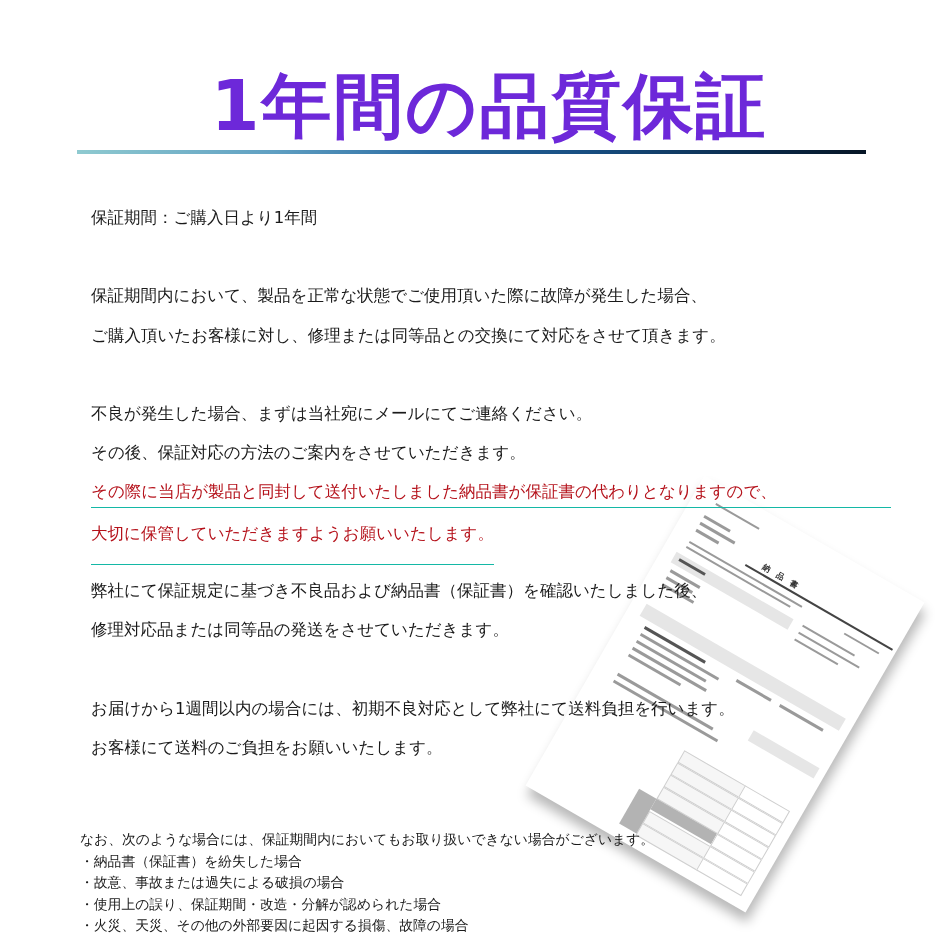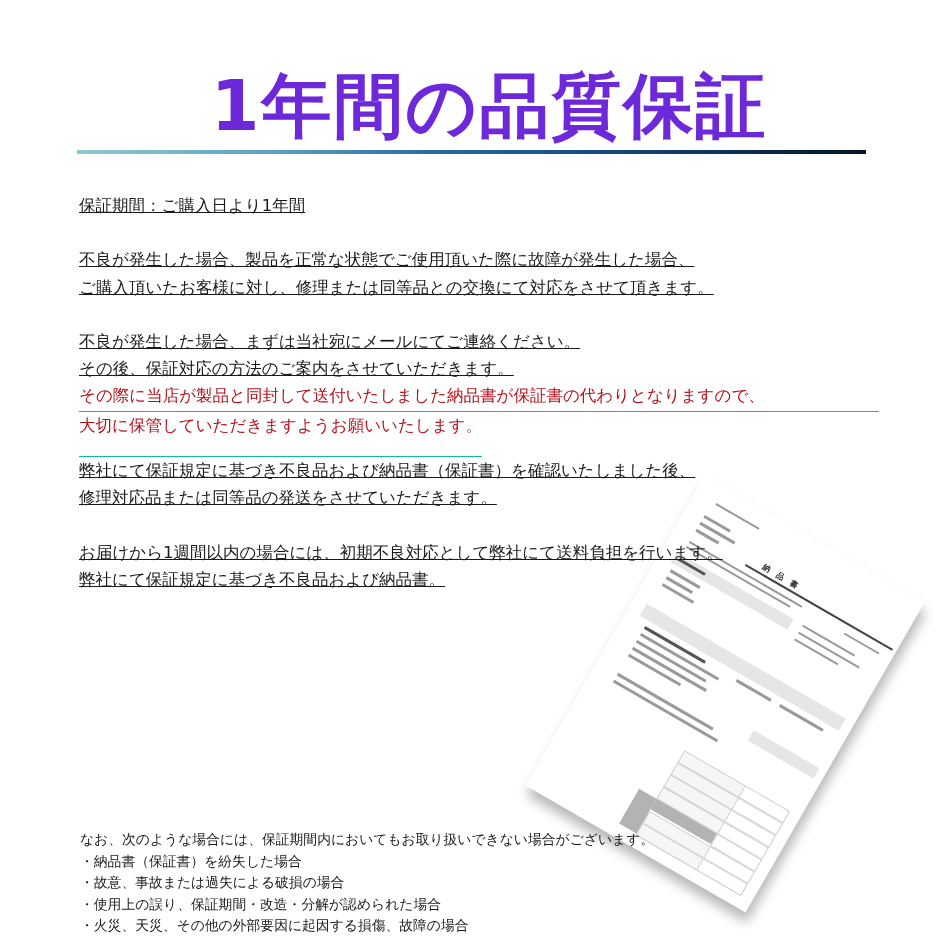--- a/index.html
+++ b/index.html
@@ -28,21 +28,21 @@
     .paper .bar.dark { background:#555; }
     .paper .band { position:absolute; background:#e6e6e6; }
     .paper .band.mid { background:#b3b3b3; }
     .paper .cell { position:absolute; border:1px solid #cfcfcf; background:#f6f6f6; }
     .paper .doc-title { position:absolute; left:96px; top:44px; font-size:8px; font-weight:bold; color:#333; letter-spacing:8px; }
     .paper .rule { position:absolute; left:80px; top:56px; width:170px; height:2px; background:#444; }
     .content {
       position:absolute; left:79px; top:192px; width:820px; z-index:2;
       font-size:16.5px; line-height:27.3px;
     }
-    .content p { margin:0; white-space:nowrap;text-decoration:underline; }
+    .content p { margin:12px; white-space:nowrap; }
     .content .gap { height:27px; }
     .red { color:#b5121b; }
     .red span { border-bottom:1px solid #14b8a6; }
     .red .l1 { display:inline-block; width:800px; padding-bottom:1px; }
     .red .l2 { display:inline-block; padding-bottom:17px; }
     .notes {
       position:absolute; left:80px; top:799px; z-index:2; font-size:13.8px; line-height:21.5px;margin-top:30px;
     }
     .notes p { margin:0; white-space:nowrap; }
   </style>
@@ -94,32 +94,32 @@
   <div class="cell" style="left:120px;top:318px;width:70px;height:12px;"></div>
   <div class="cell" style="left:190px;top:318px;width:50px;height:12px;background:#fff;"></div>
   <div class="cell" style="left:120px;top:332px;width:70px;height:12px;"></div>
   <div class="cell" style="left:190px;top:332px;width:50px;height:12px;background:#fff;"></div>
   <div class="band mid" style="left:100px;top:304px;width:20px;height:40px;"></div>
 </div>
 
 <div class="content">
   <p>保証期間：ご購入日より1年間</p>
   <div class="gap"></div>
-  <p>不良が発生した場合、製品を正常な状態でご使用頂いた際に故障が発生した場合、</p>
+  <p>保証期間内において、製品を正常な状態でご使用頂いた際に故障が発生した場合、</p>
   <p>ご購入頂いたお客様に対し、修理または同等品との交換にて対応をさせて頂きます。</p>
   <div class="gap"></div>
   <p>不良が発生した場合、まずは当社宛にメールにてご連絡ください。</p>
   <p>その後、保証対応の方法のご案内をさせていただきます。</p>
   <p class="red"><span class="l1">その際に当店が製品と同封して送付いたしました納品書が保証書の代わりとなりますので、</span></p>
   <p class="red"><span class="l2">大切に保管していただきますようお願いいたします。</span></p>
   <p>弊社にて保証規定に基づき不良品および納品書（保証書）を確認いたしました後、</p>
   <p>修理対応品または同等品の発送をさせていただきます。</p>
   <div class="gap"></div>
   <p>お届けから1週間以内の場合には、初期不良対応として弊社にて送料負担を行います。</p>
-  <p>弊社にて保証規定に基づき不良品および納品書。</p>
+  <p>お客様にて送料のご負担をお願いいたします。</p>
 </div>
 
 <div class="notes">
   <p>なお、次のような場合には、保証期間内においてもお取り扱いできない場合がございます。</p>
   <p>・納品書（保証書）を紛失した場合</p>
   <p>・故意、事故または過失による破損の場合</p>
   <p>・使用上の誤り、保証期間・改造・分解が認められた場合</p>
   <p>・火災、天災、その他の外部要因に起因する損傷、故障の場合</p>
 </div>
 

